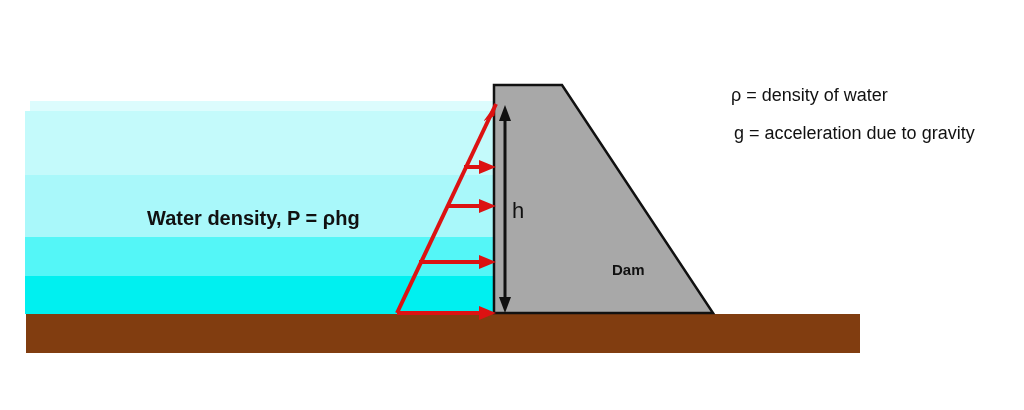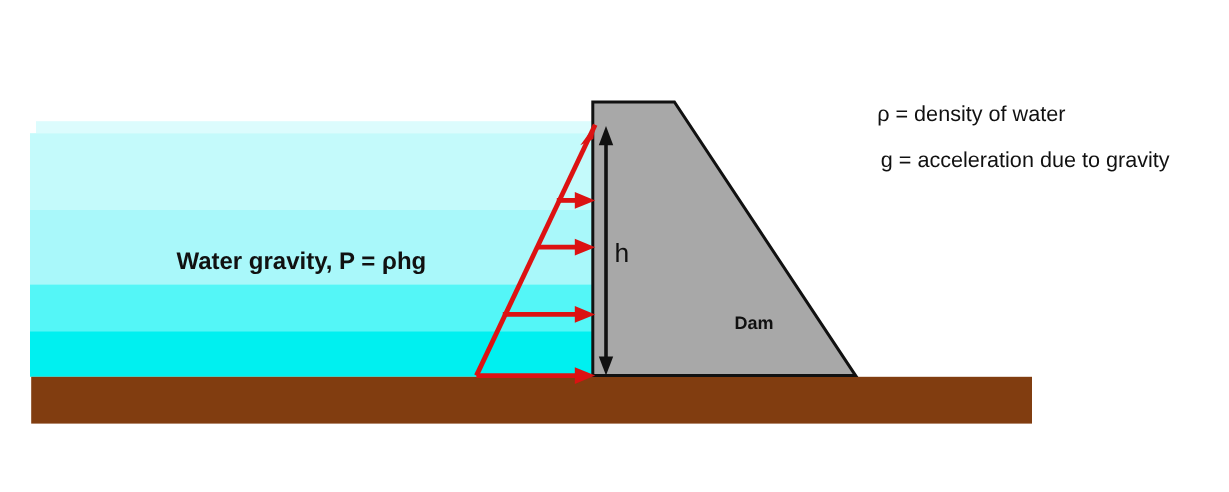--- a/index.html
+++ b/index.html
@@ -107,21 +107,21 @@
       </g>
     </g>
 
     <g>
       <line x1="505" y1="119" x2="505" y2="299" class="blk-stroke"></line>
       <polygon points="505,105 499,121 511,121" class="blk-fill"></polygon>
       <polygon points="505,313 499,297 511,297" class="blk-fill"></polygon>
     </g>
   </svg>
 
-  <div class="label label-water-pressure">Water gravity, P = ρhg</div>
+  <div class="label label-water-pressure">Water density, P = ρhg</div>
 
   <div class="label label-h">h</div>
 
   <div class="label label-dam">Dam</div>
 
   <div class="label label-rho">ρ = density of water</div>
 
   <div class="label label-g">g = acceleration due to gravity</div>
 
 </div>

